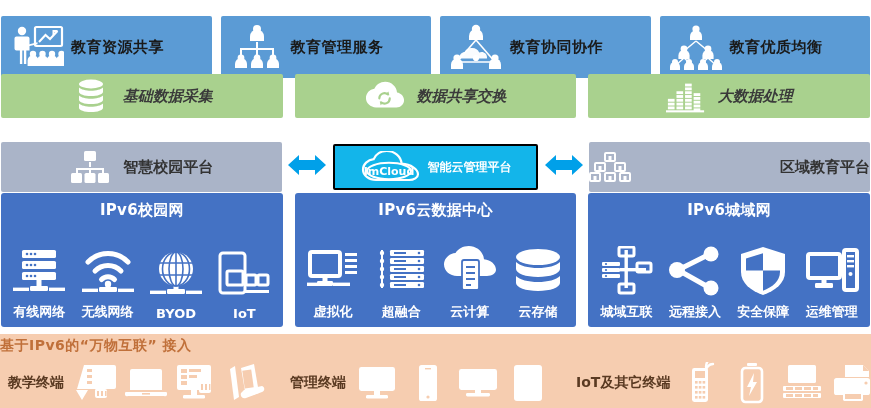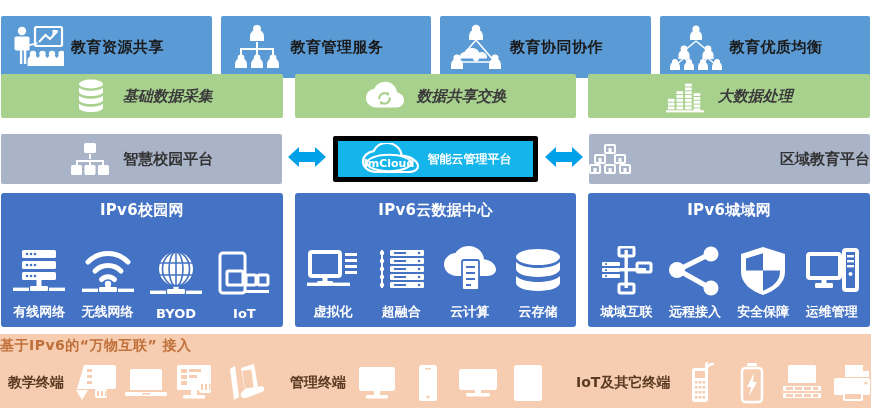--- a/index.html
+++ b/index.html
@@ -91,21 +91,21 @@
     color: #3a3a3a;
     font-size: 15px;
     font-weight: bold;
     margin-left: 12px;
     white-space: nowrap;
   }
 
   
   .row-platform {
     position: absolute;
-    left: 0; top: 133px;
+    left: 0; top: 141px;
     width: 871px; height: 52px;
     display: flex;
     align-items: center;
     padding: 0 1px;
     box-sizing: border-box;
   }
   .plat-card {
     background: #aab4c8;
     border-radius: 2px;
     height: 50px;
@@ -131,21 +131,21 @@
   .arrow-wrap {
     width: 51px;
     display: flex;
     align-items: center;
     justify-content: center;
   }
   .cloud-center {
     width: 206px;
     height: 46px;
     background: #13b5ea;
-    border: 5px solid #000000;
+    border: 2px solid #000000;
     border-radius: 2px;
     display: flex;
     align-items: center;
     justify-content: center;
     box-sizing: border-box;
   }
   .cloud-logo {
     width: 66px; height: 34px;
     flex: 0 0 66px;
     display: flex; align-items: center; justify-content: center;

